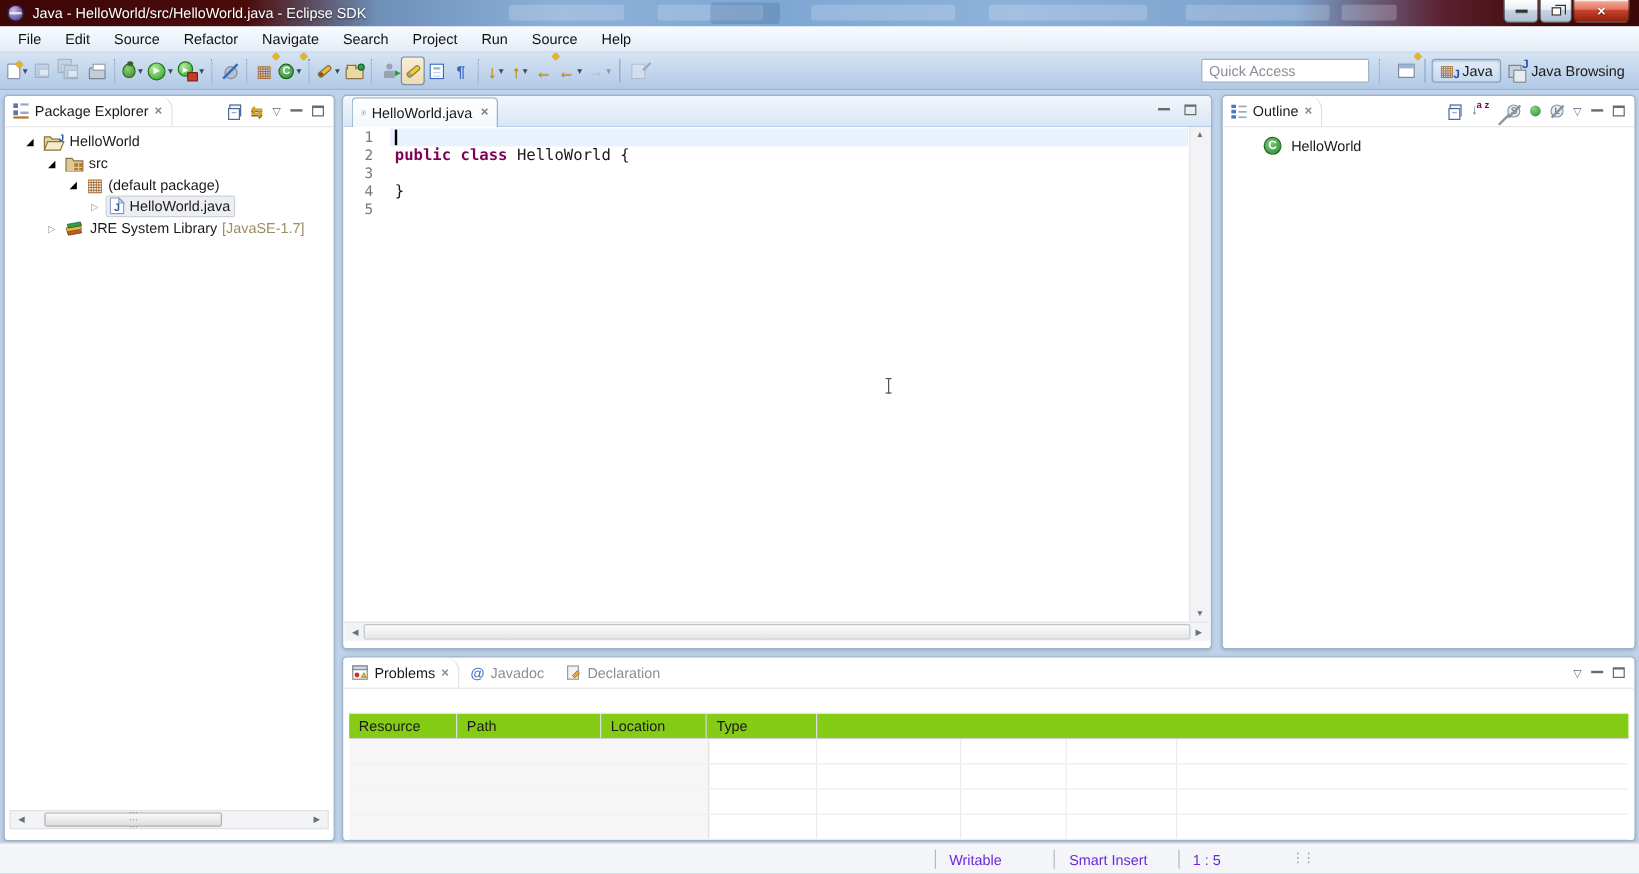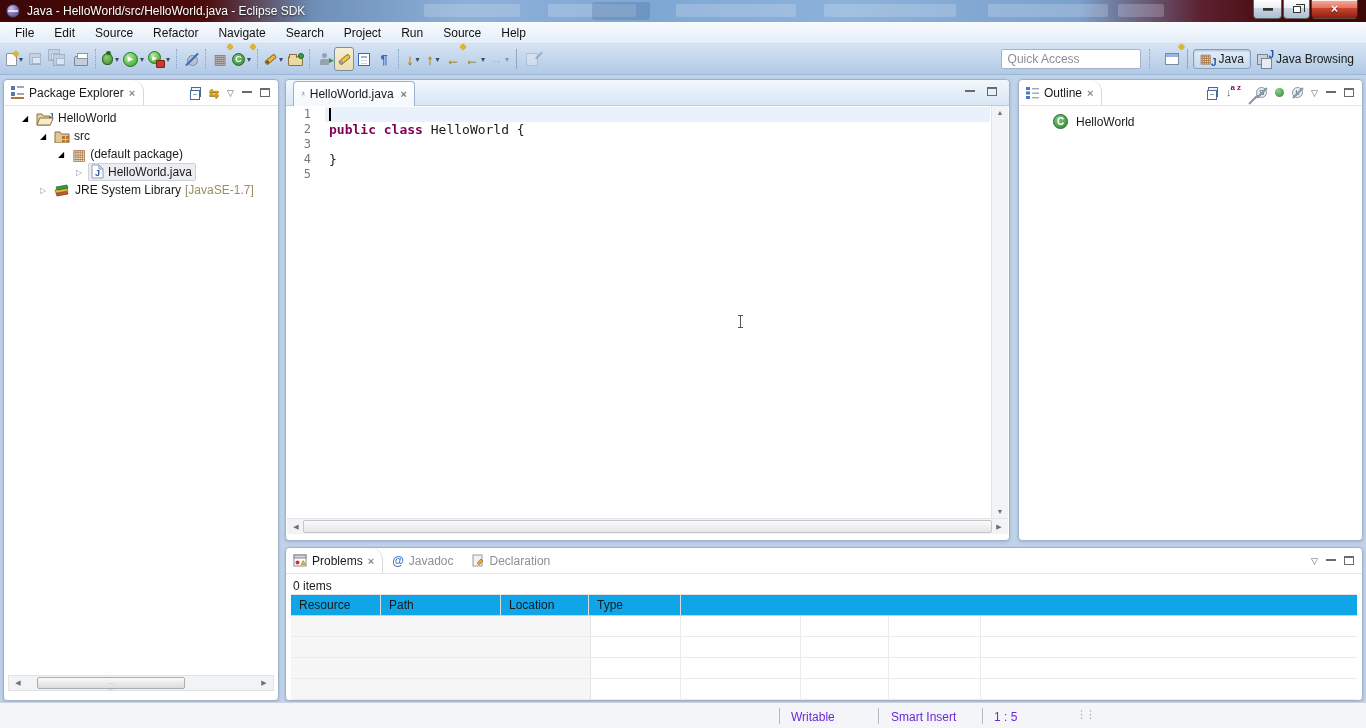--- a/index.html
+++ b/index.html
@@ -162,21 +162,21 @@
   .dot-green { width:9px; height:9px; border-radius:50%; background:radial-gradient(circle at 35% 30%,#8cd08a,#2e8a30); }
   .circ-letter { width:11px; height:11px; border-radius:50%; background:#e8ecf2; border:1px solid #8a94a2; font-size:8px; color:#4a5668; display:flex; align-items:center; justify-content:center; }
   .sort-ic { position:relative; width:14px; height:13px; }
   .sort-ic .ar { position:absolute; left:0; top:0; color:#4a6a9a; font-size:11px; font-weight:bold; }
   .sort-ic .az { position:absolute; right:-1px; top:-2px; color:#7f0055; font-size:8px; font-weight:bold; line-height:7px; text-align:center; }
   
   #problems-panel { left:285px; top:547px; width:1078px; height:154px; }
   .items-count { padding:5px 0 3px 7px; }
   .ptable { position:absolute; left:5px; right:5px; top:46px; bottom:0; }
   .pt-header { position:relative; height:22px; border-top:1px solid #e2e2e2; border-bottom:1px solid #d0d0d0; display:flex; }
-  .pt-h { height:100%; border-right:1px solid #dcdcdc; display:flex; align-items:center; padding-left:8px; position:relative; background:#0ea5e9; }
+  .pt-h { height:100%; border-right:1px solid #dcdcdc; display:flex; align-items:center; padding-left:8px; position:relative; background:#84cc16; }
   .pt-h.sorted { background:#d9ecfa; border:1px solid #9cc6e8; border-right:1px solid #9cc6e8; }
   .sort-arrow { position:absolute; top:0; left:50%; transform:translateX(-50%); font-size:6px; color:#7a92a8; }
   .pt-rows { position:absolute; left:0; right:0; top:22px; bottom:0; overflow:hidden; }
   .pt-row { height:21px; border-bottom:1px solid #ebebeb; display:flex; }
   .pt-c { height:100%; border-right:1px solid #ebebeb; }
   .pt-c.desc { background:#f6f6f6; border-right:1px solid #e2e2e2; }
   
   .statusbar { position:absolute; left:0; top:702px; width:1366px; height:26px; background:#f3f5f9; border-top:1px solid #cdd3dd; }
   .sb-sep { position:absolute; top:5px; width:0; height:16px; border-left:1px solid #b4bac4; }
   .sb-text { position:absolute; top:7px; color:#6d28d9; }
@@ -527,21 +527,20 @@
         <path d="M5 9l4-4 2 2-4 4z" fill="#e8a838" stroke="#8a6a18" stroke-width=".6"></path>
       </svg>
       <span class="tab-label">Declaration</span>
     </div>
     <div class="hdr-tools">
       <span class="vm-chevron">▽</span>
       <span class="mm-min"></span>
       <span class="mm-max"></span>
     </div>
   </div>
-  <div class="items-count">0 items</div>
   <div class="ptable">
     <div class="pt-header">
       <div class="pt-h" style="width:90px">
           <span>Resource</span>
         </div>
       <div class="pt-h" style="width:120px">
           <span>Path</span>
         </div>
       <div class="pt-h" style="width:88px">
           <span>Location</span>

